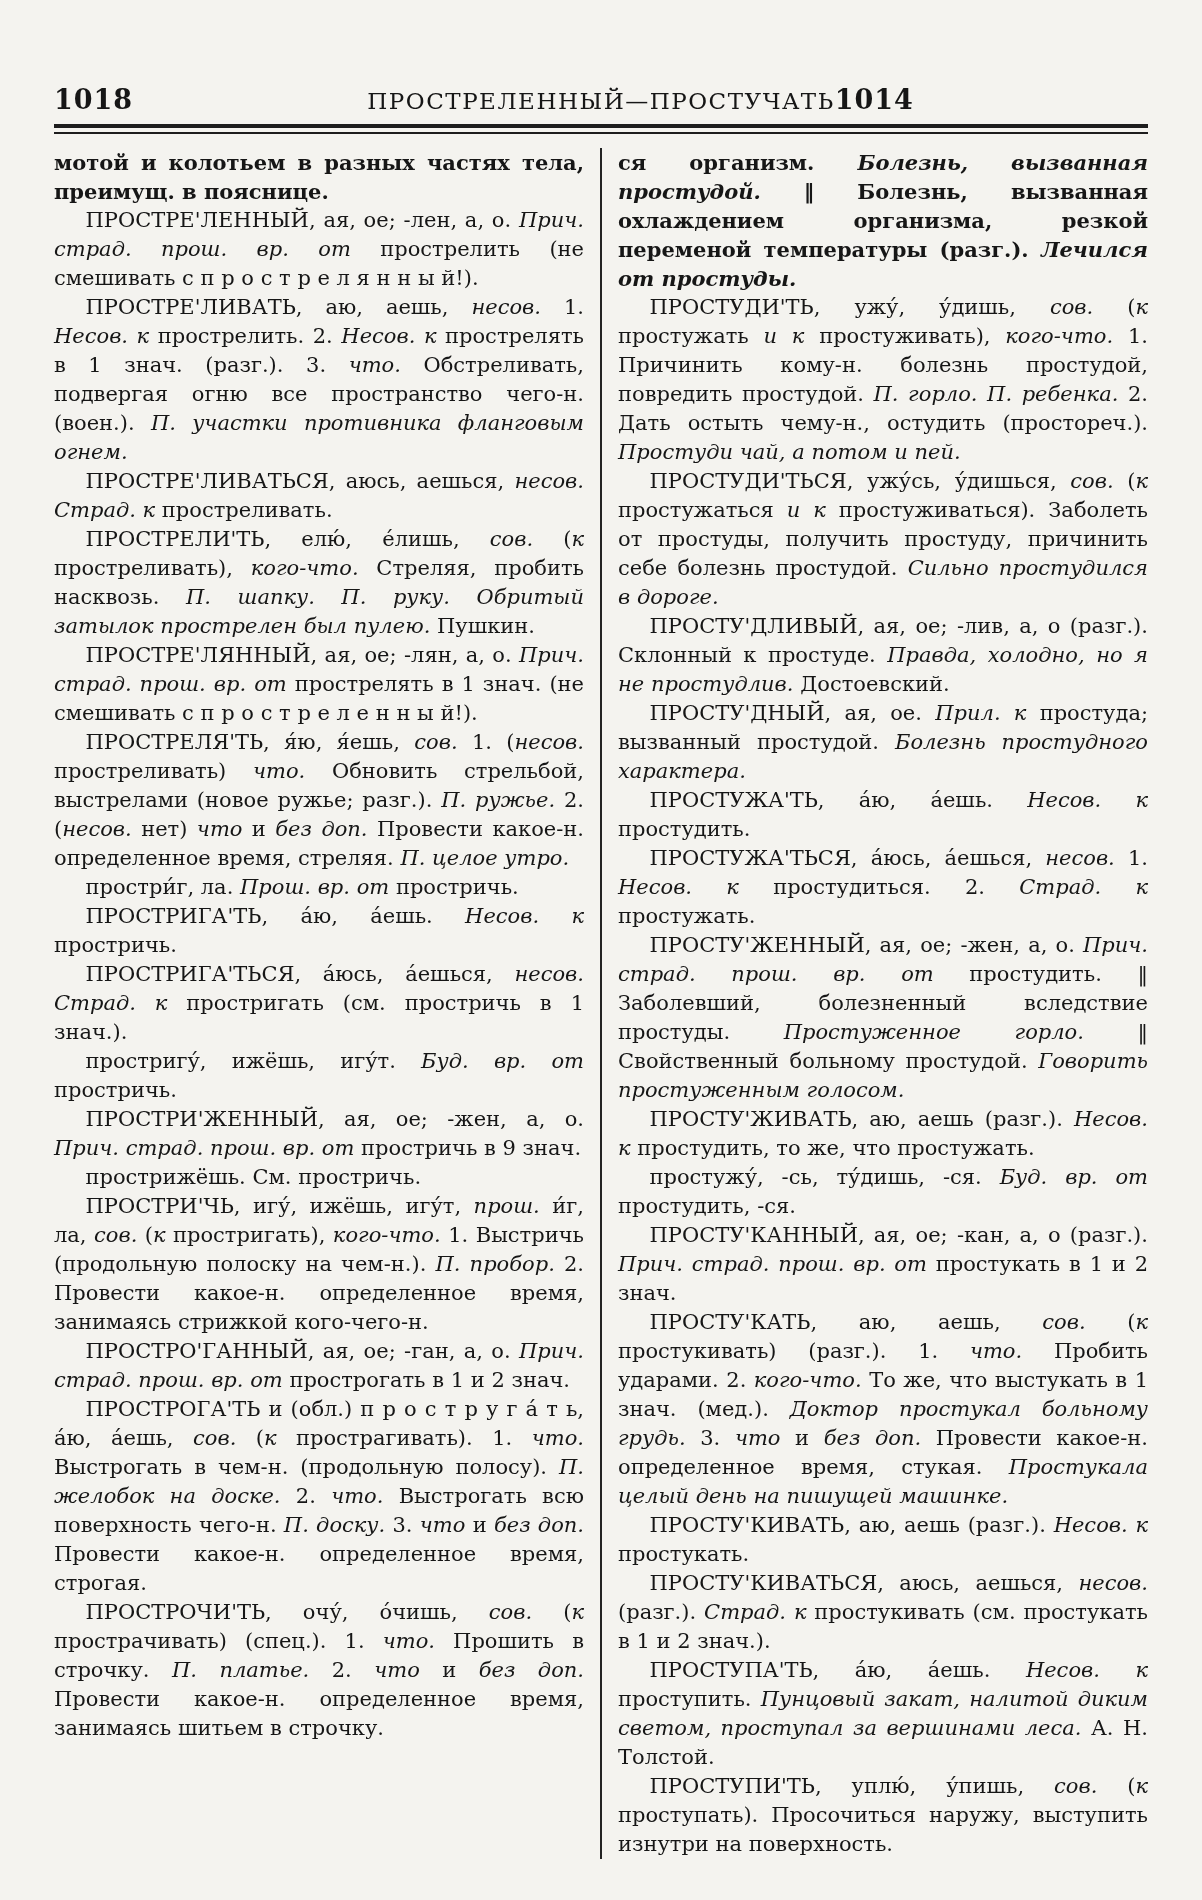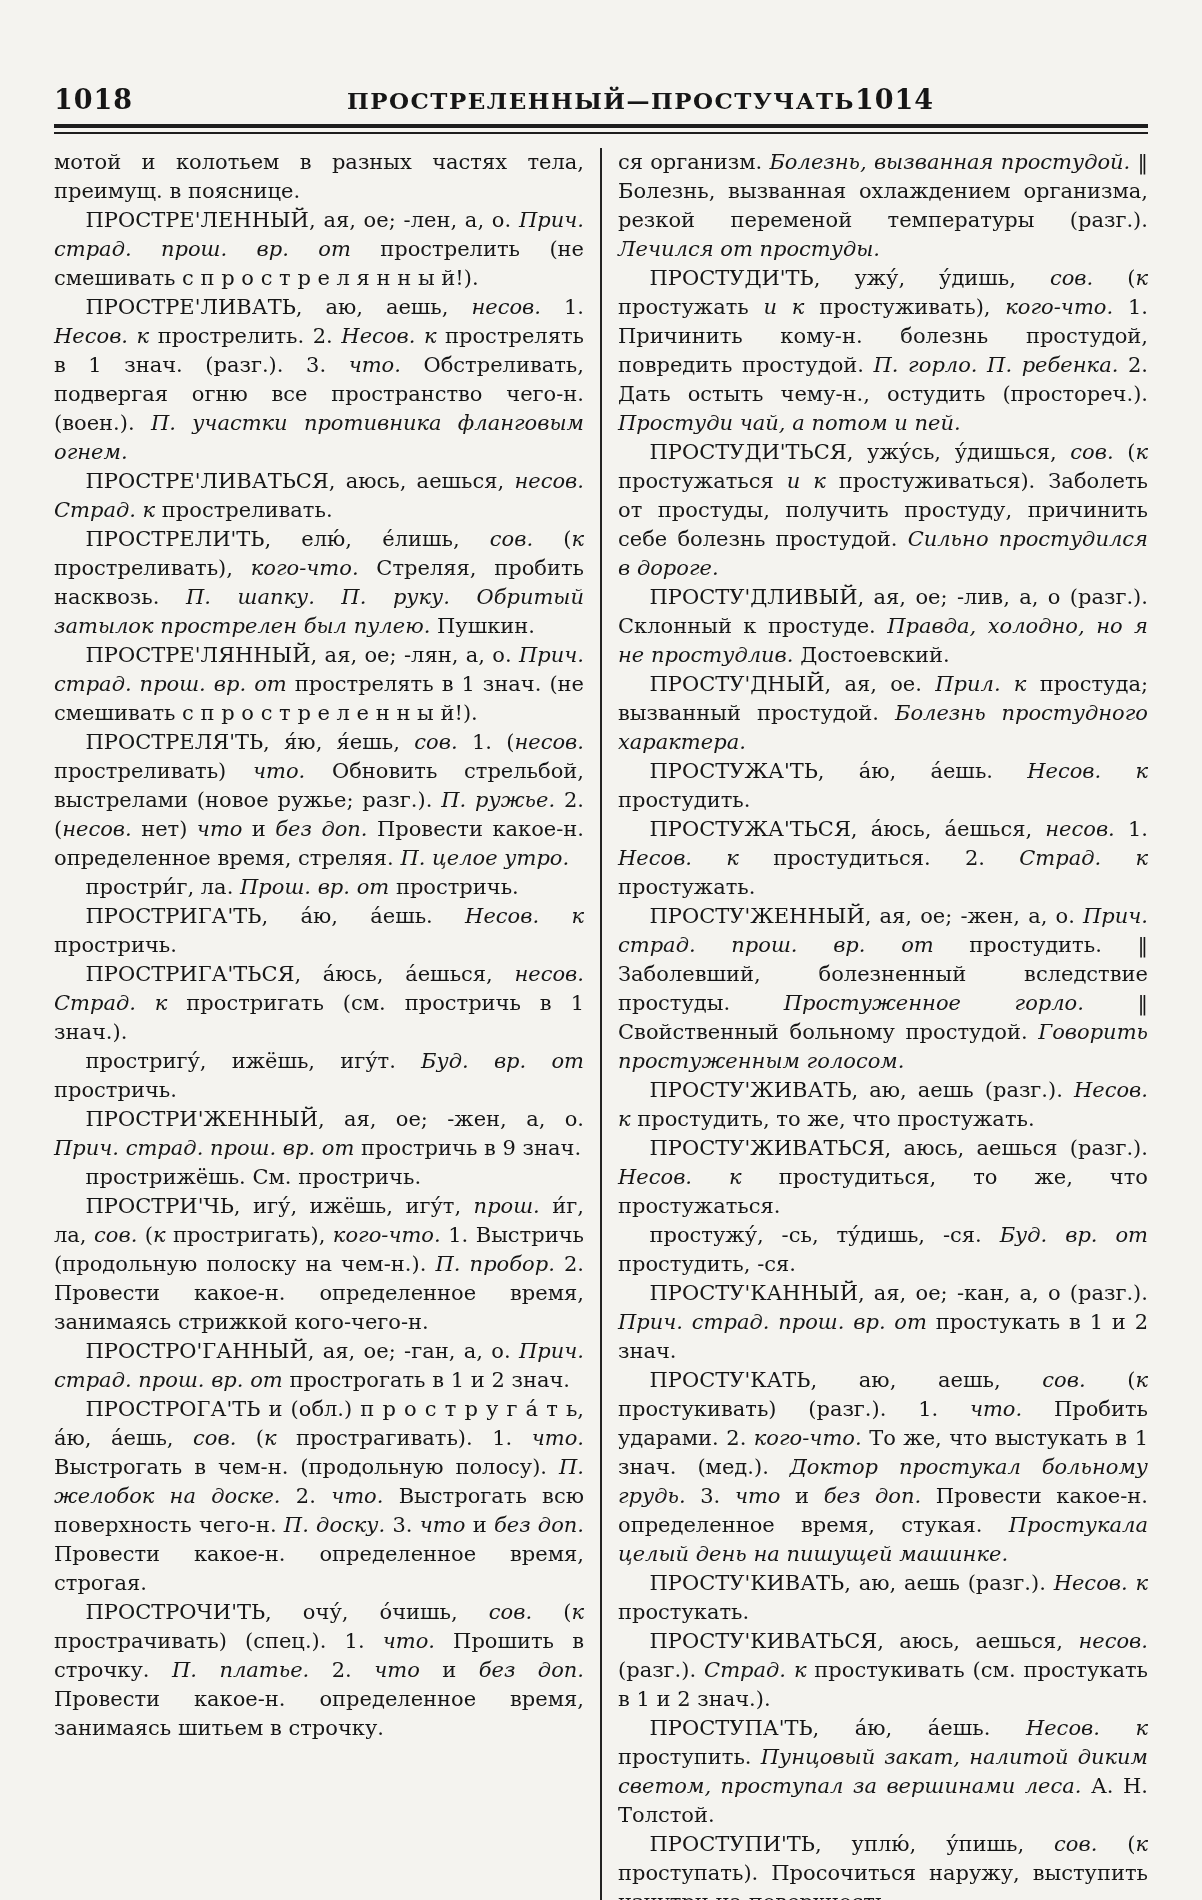--- a/index.html
+++ b/index.html
@@ -6,27 +6,27 @@
   .page{
     position:relative;width:1202px;height:1900px;margin:0 auto;
     background:#f4f3ef;color:#161616;box-sizing:border-box;
     padding:84px 54px 0;
     font-family:"DejaVu Serif","Liberation Serif",serif;
     overflow:hidden;
   }
   .header{display:grid;grid-template-columns:1fr auto 1fr;align-items:baseline;}
   .pagenum{font-weight:700;font-size:27px;letter-spacing:1px;}
   .pagenum.right{text-align:left;}
-  .running-title{font-weight:700;font-size:23px;letter-spacing:1.5px;text-align:center;}
+  .running-title{font-weight:400;font-size:23px;letter-spacing:1.5px;text-align:center;}
   .rule{margin-top:9px;height:4px;border-top:4px solid #1d1d1d;border-bottom:2px solid #1d1d1d;}
   .columns{display:flex;margin-top:14px;align-items:flex-start;}
   .col{width:530px;font-size:21px;line-height:29px;text-align:justify;}
   .col-right{border-left:2px solid #232323;margin-left:16px;padding-left:16px;}
   .para{margin:0;text-indent:1.5em;}
-  .para.cont{text-indent:0;}
+  .para.cont{text-indent:0;font-weight:bold;}
   .r-b{font-weight:400;}
   .r-i{font-style:italic;}
   .r-n{font-style:normal;}
 </style>
 </head>
 <body>
 
 <div class="page">
   <div class="header">
     <div class="pagenum">1018</div>
@@ -57,21 +57,20 @@
     <div class="col col-right">
         <p class="para cont"><span class="r-n">ся организм. </span><span class="r-i">Болезнь, вызванная простудой.</span><span class="r-n"> ‖ Болезнь, вызванная охлаждением организма, резкой переменой температуры (разг.). </span><span class="r-i">Лечился от простуды.</span></p>
         <p class="para"><span class="r-b">ПРОСТУДИ'ТЬ,</span><span class="r-n"> ужу́, у́дишь, </span><span class="r-i">сов.</span><span class="r-n"> (</span><span class="r-i">к</span><span class="r-n"> простужать </span><span class="r-i">и к</span><span class="r-n"> простуживать), </span><span class="r-i">кого-что.</span><span class="r-n"> </span><span class="r-b">1.</span><span class="r-n"> Причинить кому-н. болезнь простудой, повредить простудой. </span><span class="r-i">П. горло. П. ребенка.</span><span class="r-n"> </span><span class="r-b">2.</span><span class="r-n"> Дать остыть чему-н., остудить (простореч.). </span><span class="r-i">Простуди чай, а потом и пей.</span></p>
         <p class="para"><span class="r-b">ПРОСТУДИ'ТЬСЯ,</span><span class="r-n"> ужу́сь, у́дишься, </span><span class="r-i">сов.</span><span class="r-n"> (</span><span class="r-i">к</span><span class="r-n"> простужаться </span><span class="r-i">и к</span><span class="r-n"> простуживаться). Заболеть от простуды, получить простуду, причинить себе болезнь простудой. </span><span class="r-i">Сильно простудился в дороге.</span></p>
         <p class="para"><span class="r-b">ПРОСТУ'ДЛИВЫЙ,</span><span class="r-n"> ая, ое; -лив, а, о (разг.). Склонный к простуде. </span><span class="r-i">Правда, холодно, но я не простудлив.</span><span class="r-n"> Достоевский.</span></p>
         <p class="para"><span class="r-b">ПРОСТУ'ДНЫЙ,</span><span class="r-n"> ая, ое. </span><span class="r-i">Прил. к</span><span class="r-n"> простуда; вызванный простудой. </span><span class="r-i">Болезнь простудного характера.</span></p>
         <p class="para"><span class="r-b">ПРОСТУЖА'ТЬ,</span><span class="r-n"> а́ю, а́ешь. </span><span class="r-i">Несов. к</span><span class="r-n"> простудить.</span></p>
         <p class="para"><span class="r-b">ПРОСТУЖА'ТЬСЯ,</span><span class="r-n"> а́юсь, а́ешься, </span><span class="r-i">несов.</span><span class="r-n"> </span><span class="r-b">1.</span><span class="r-n"> </span><span class="r-i">Несов. к</span><span class="r-n"> простудиться. </span><span class="r-b">2.</span><span class="r-n"> </span><span class="r-i">Страд. к</span><span class="r-n"> простужать.</span></p>
         <p class="para"><span class="r-b">ПРОСТУ'ЖЕННЫЙ,</span><span class="r-n"> ая, ое; -жен, а, о. </span><span class="r-i">Прич. страд. прош. вр. от</span><span class="r-n"> простудить. ‖ Заболевший, болезненный вследствие простуды. </span><span class="r-i">Простуженное горло.</span><span class="r-n"> ‖ Свойственный больному простудой. </span><span class="r-i">Говорить простуженным голосом.</span></p>
         <p class="para"><span class="r-b">ПРОСТУ'ЖИВАТЬ,</span><span class="r-n"> аю, аешь (разг.). </span><span class="r-i">Несов. к</span><span class="r-n"> простудить, то же, что простужать.</span></p>
-        <p class="para"><span class="r-b">ПРОСТУ'ЖИВАТЬСЯ,</span><span class="r-n"> аюсь, аешься (разг.). </span><span class="r-i">Несов. к</span><span class="r-n"> простудиться, то же, что простужаться.</span></p>
         <p class="para"><span class="r-b">простужу́, -сь,</span><span class="r-n"> ту́дишь, -ся. </span><span class="r-i">Буд. вр. от</span><span class="r-n"> простудить, -ся.</span></p>
         <p class="para"><span class="r-b">ПРОСТУ'КАННЫЙ,</span><span class="r-n"> ая, ое; -кан, а, о (разг.). </span><span class="r-i">Прич. страд. прош. вр. от</span><span class="r-n"> простукать в 1 и 2 знач.</span></p>
         <p class="para"><span class="r-b">ПРОСТУ'КАТЬ,</span><span class="r-n"> аю, аешь, </span><span class="r-i">сов.</span><span class="r-n"> (</span><span class="r-i">к</span><span class="r-n"> простукивать) (разг.). </span><span class="r-b">1.</span><span class="r-n"> </span><span class="r-i">что.</span><span class="r-n"> Пробить ударами. </span><span class="r-b">2.</span><span class="r-n"> </span><span class="r-i">кого-что.</span><span class="r-n"> То же, что выстукать в 1 знач. (мед.). </span><span class="r-i">Доктор простукал больному грудь.</span><span class="r-n"> </span><span class="r-b">3.</span><span class="r-n"> </span><span class="r-i">что</span><span class="r-n"> и </span><span class="r-i">без доп.</span><span class="r-n"> Провести какое-н. определенное время, стукая. </span><span class="r-i">Простукала целый день на пишущей машинке.</span></p>
         <p class="para"><span class="r-b">ПРОСТУ'КИВАТЬ,</span><span class="r-n"> аю, аешь (разг.). </span><span class="r-i">Несов. к</span><span class="r-n"> простукать.</span></p>
         <p class="para"><span class="r-b">ПРОСТУ'КИВАТЬСЯ,</span><span class="r-n"> аюсь, аешься, </span><span class="r-i">несов.</span><span class="r-n"> (разг.). </span><span class="r-i">Страд. к</span><span class="r-n"> простукивать (см. простукать в 1 и 2 знач.).</span></p>
         <p class="para"><span class="r-b">ПРОСТУПА'ТЬ,</span><span class="r-n"> а́ю, а́ешь. </span><span class="r-i">Несов. к</span><span class="r-n"> проступить. </span><span class="r-i">Пунцовый закат, налитой диким светом, проступал за вершинами леса.</span><span class="r-n"> А. Н. Толстой.</span></p>
         <p class="para"><span class="r-b">ПРОСТУПИ'ТЬ,</span><span class="r-n"> уплю́, у́пишь, </span><span class="r-i">сов.</span><span class="r-n"> (</span><span class="r-i">к</span><span class="r-n"> проступать). Просочиться наружу, выступить изнутри на поверхность. </span></p>
       </div>
   </div>
 </div>

